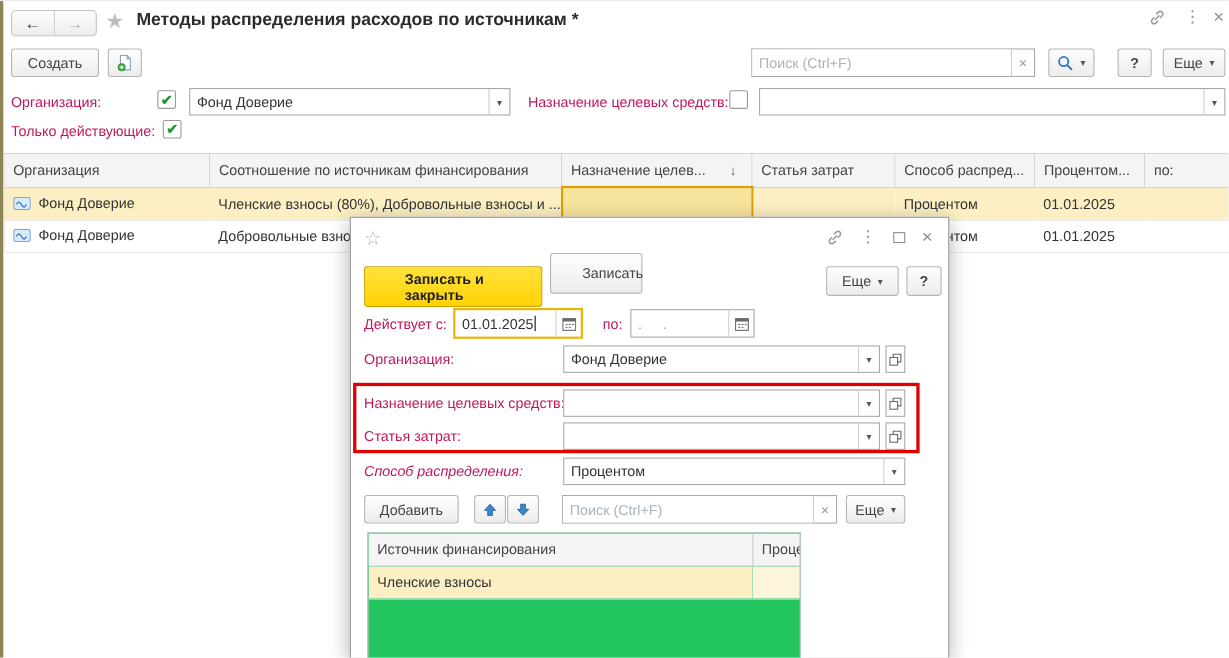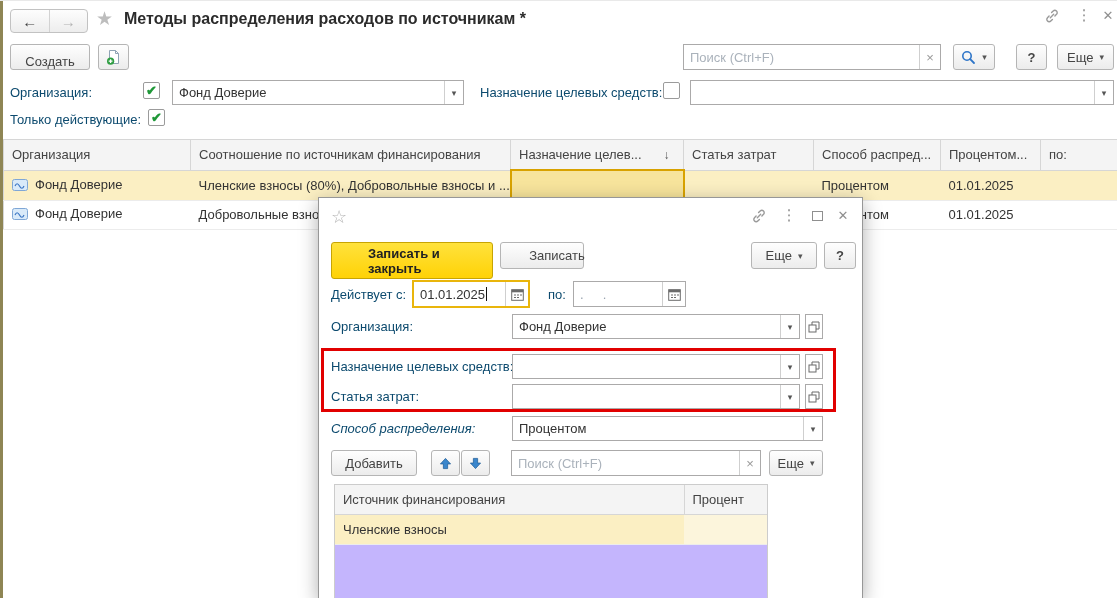--- a/index.html
+++ b/index.html
@@ -17,21 +17,21 @@
          box-sizing:border-box;height:25px;}
   .combo .val{flex:1;padding:4px 6px 0 6px;font-size:13px;color:#333;white-space:nowrap;overflow:hidden;}
   .combo .arrow{width:18px;display:flex;align-items:center;justify-content:center;border-left:1px solid #cfcfcf;
                 color:#555;font-size:9px;}
   .combo .clear{width:20px;display:flex;align-items:center;justify-content:center;border-left:1px solid #cfcfcf;
                 color:#999;font-size:13px;}
   .combo input{flex:1;border:none;outline:none;font-size:13px;padding:0 6px;font-family:inherit;color:#333;min-width:0;}
   .combo input::placeholder{color:#aab2bb;}
   .openbtn{position:absolute;width:18px;height:25px;background:#fff;border:1px solid #abaaaa;box-sizing:border-box;
            display:flex;align-items:center;justify-content:center;}
-  .lbl{position:absolute;font-size:13px;color:#0c4a6e;white-space:nowrap;text-align:right;}
+  .lbl{position:absolute;font-size:13px;color:#be185d;white-space:nowrap;text-align:right;}
   .cb{position:absolute;width:17px;height:17px;background:#fff;border:1px solid #9b9b9b;border-radius:2px;
       box-sizing:border-box;display:flex;align-items:center;justify-content:center;
       color:#1f9838;font-size:13px;font-weight:bold;line-height:1;}
   .icon-btn{position:absolute;display:flex;align-items:center;justify-content:center;color:#8f8f8f;cursor:default;}
 
   
   .navgrp{position:absolute;left:10px;top:8px;width:78px;height:24px;border:1px solid #c2c2c2;border-radius:4px;
           background:linear-gradient(#fdfdfd,#ededed);display:flex;box-sizing:border-box;}
   .navgrp .half{flex:1;display:flex;align-items:center;justify-content:center;font-size:15px;}
   .navgrp .half.b{color:#3c3c3c;border-right:1px solid #d2d2d2;}
@@ -61,22 +61,22 @@
              white-space:nowrap;overflow:hidden;max-width:390px;}
   .maxbox{width:9px;height:8px;border:1.4px solid #8f8f8f;}
   .focus-date{position:absolute;display:flex;background:#fff;border:2px solid #e9b50c;box-sizing:border-box;height:28px;}
   .plain-date{position:absolute;display:flex;background:#fff;border:1px solid #abaaaa;box-sizing:border-box;height:26px;}
   .date-val{flex:1;display:flex;align-items:center;padding-left:6px;font-size:13px;color:#333;white-space:pre;}
   .date-val.empty{color:#9aa4b0;letter-spacing:4px;}
   .caret{display:inline-block;width:1px;height:14px;background:#111;margin-left:1px;}
   .calbtn{width:22px;display:flex;align-items:center;justify-content:center;border-left:1px solid #cfcfcf;}
   .redrect{position:absolute;left:2px;top:150px;width:515px;height:64px;border:3px solid #e10000;
            box-sizing:border-box;z-index:30;pointer-events:none;}
-  .inner-grid{position:absolute;left:15px;top:286px;width:434px;height:115px;border:1px solid #cccccc;
-              box-sizing:border-box;overflow:hidden;background:#c4b5fd;}
+  .inner-grid{position:absolute;left:15px;top:286px;width:394px;height:115px;border:1px solid #cccccc;
+              box-sizing:border-box;overflow:hidden;background:#22c55e;}
   .inner-grid table{width:100%;border-collapse:collapse;table-layout:fixed;font-size:13px;}
   .inner-grid th{background:#f4f4f4;border-bottom:1px solid #d6d6d6;font-weight:normal;text-align:left;
                  padding:6px 8px;color:#444;height:17px;}
   .inner-grid th + th{border-left:1px solid #d6d6d6;}
   .inner-grid td{padding:6px 8px;border-bottom:1px solid #ececec;color:#333;height:17px;white-space:nowrap;overflow:hidden;}
   .inner-grid td.num{text-align:right;}
   .inner-grid tr.sel td{background:#fbefc3;margin-top:24px;}
   .inner-grid tr.sel td.num{background:#fcf5dc;}
   .arrbtn{width:29px;height:26px;display:flex;align-items:center;justify-content:center;
           background:linear-gradient(#fefefe,#ececec);border:1px solid #b5b5b5;border-radius:3px;box-sizing:border-box;}
@@ -104,21 +104,21 @@
       <path d="M8.4 11.4 L6.8 13 a2.3 2.3 0 0 1-3.3-3.3 l1.6-1.6"></path>
     </svg>
   </div>
   <div class="icon-btn" style="left:1076px;top:4px;width:16px;height:20px;font-size:15px;">
       <span>⋮</span>
     </div>
   <div class="icon-btn" style="left:1099px;top:4px;width:18px;height:20px;font-size:13px;">
       <span>✕</span>
     </div>
 
-  <div class="btn" style="left:10px;top:43px;width:80px;align-items:flex-end;">
+  <div class="btn" style="left:10px;top:43px;width:80px;">
       <span>Создать</span>
     </div>
   <div class="btn" style="left:98px;top:43px;width:31px;">
     <svg width="15" height="17" viewBox="0 0 15 17">
       <path d="M3.5 1.5 h6 l3 3 v10 h-9 z" fill="#fff" stroke="#8fa3b5" stroke-width="1"></path>
       <path d="M9.5 1.5 v3 h3" fill="none" stroke="#8fa3b5" stroke-width="1"></path>
       <circle cx="4.6" cy="12.2" r="3.6" fill="#2f9e43"></circle>
       <path d="M2.7 12.2 h3.8 M4.6 10.3 v3.8" stroke="#fff" stroke-width="1.3"></path>
     </svg>
   </div>
@@ -228,21 +228,21 @@
     <div class="icon-btn" style="left:489px;top:8px;width:18px;height:20px;">
         <span class="maxbox"></span>
       </div>
     <div class="icon-btn" style="left:515px;top:7px;width:18px;height:20px;font-size:13px;">
         <span>✕</span>
       </div>
 
     <div class="btn yellow" style="left:12px;top:44px;width:162px;height:37px;padding-left:36px;">
         <span>Записать и закрыть</span>
       </div>
-    <div class="btn" style="left:181px;top:44px;width:84px;height:27px;padding-left:30px;">
+    <div class="btn" style="left:181px;top:32px;width:84px;height:37px;padding-left:30px;">
         <span>Записать</span>
       </div>
     <div class="btn" style="left:432px;top:44px;width:66px;height:27px;">
       <span>Еще</span>
       <span class="dd">▾</span>
     </div>
     <div class="btn" style="left:505px;top:44px;width:32px;height:27px;font-weight:bold;">
         <span>?</span>
       </div>
 

